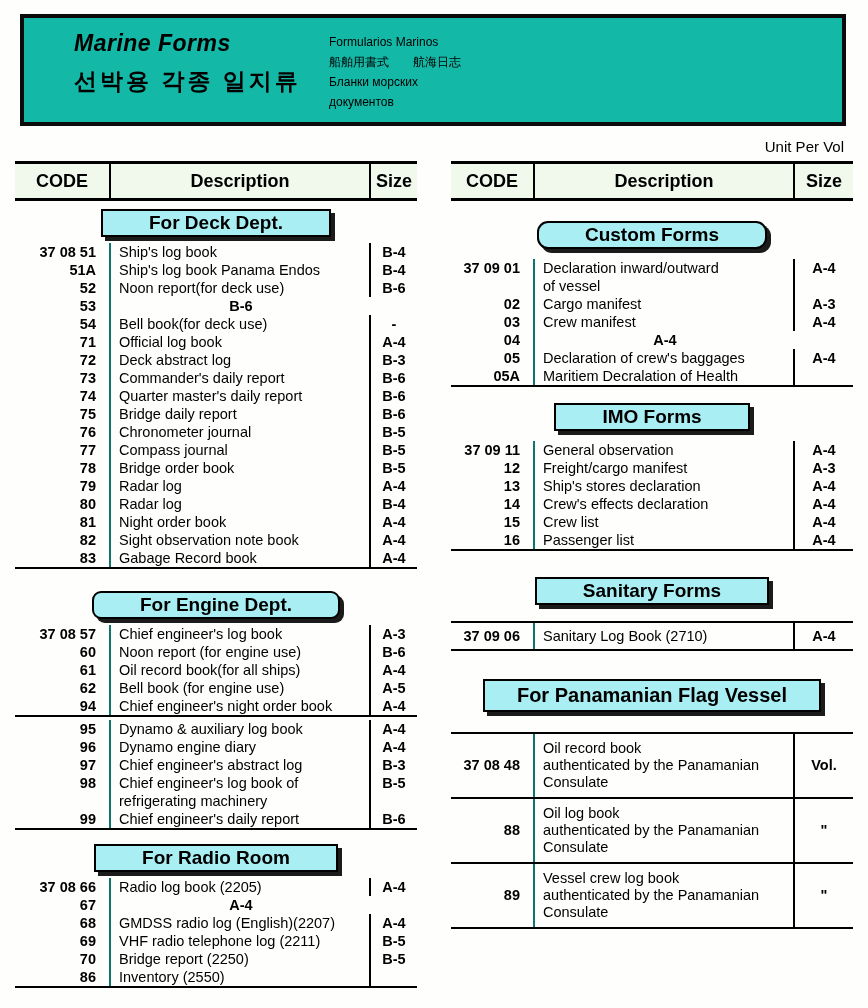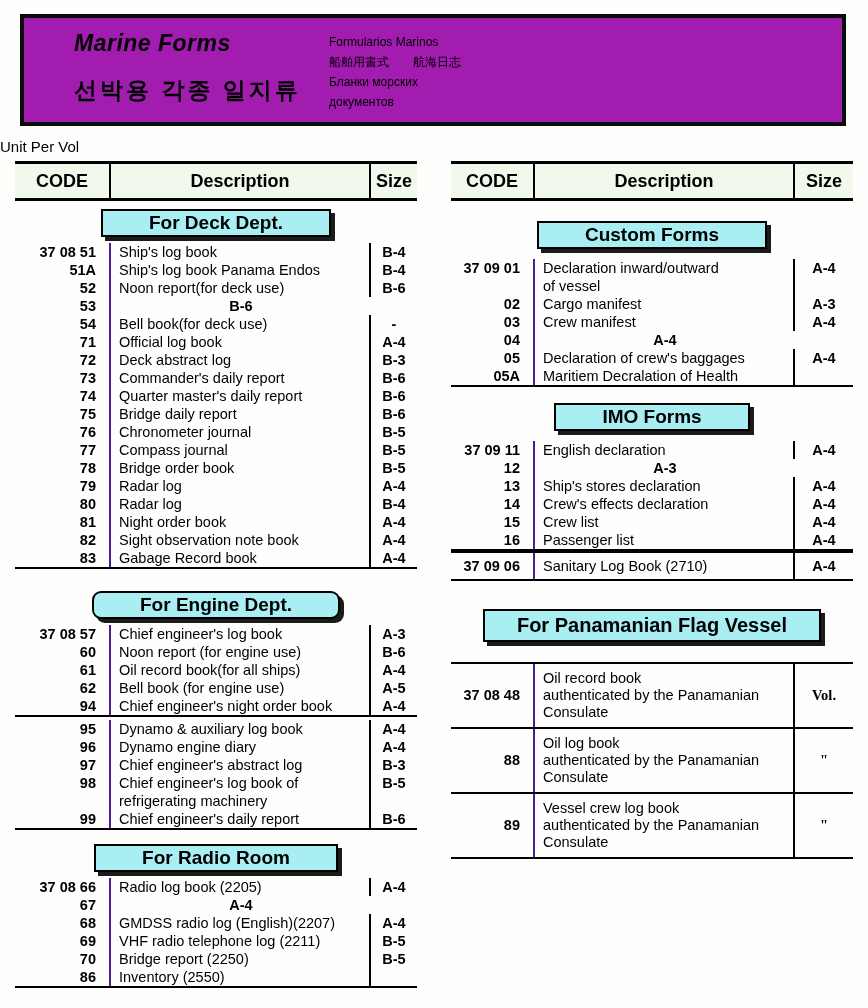--- a/index.html
+++ b/index.html
@@ -6,32 +6,32 @@
   html, body { margin: 0; padding: 0; }
   body {
     width: 868px; height: 1008px; overflow: hidden;
     background: #fefefc; color: #000;
     font-family: "Liberation Sans", sans-serif;
   }
   
   .banner {
     margin: 14px 22px 0 20px;
     border: 4px solid #0b0b0b;
-    background: #a21caf;
+    background: #14b8a6;
     height: 112px;
     display: flex;
     padding: 12px 10px 10px 50px;
   }
   .banner-left { width: 255px; }
   .banner-title { font-size: 23px; font-weight: bold; font-style: italic; letter-spacing: .5px; }
-  .banner-korean { font-size: 23px; font-weight: bold; margin-top: 18px; letter-spacing: 3px; white-space: nowrap; }
+  .banner-korean { font-size: 23px; font-weight: bold; margin-top: 9px; letter-spacing: 3px; white-space: nowrap; }
   .banner-right { font-size: 12px; line-height: 20px; padding-top: 2px; }
   .preline { white-space: pre-line; }
   
-  .unit-note { margin: 12px 24px 6px 0; font-size: 15px; }
+  .unit-note { text-align: right; margin: 12px 24px 6px 0; font-size: 15px; }
   
   .columns { display: flex; gap: 34px; padding: 0 15px; align-items: flex-start; }
   .col { flex: 1; --code-w: 96px; --size-w: 46px; }
   #col-right { --code-w: 84px; --size-w: 58px; }
   
   .thead {
     display: grid; grid-template-columns: var(--code-w) 1fr var(--size-w);
     background: #f1f8ec;
     border-top: 3px solid #000; border-bottom: 3px solid #000;
     height: 40px; font-weight: bold; font-size: 18px;
@@ -46,33 +46,33 @@
     font-weight: bold; font-size: 19px; text-align: center; white-space: nowrap;
   }
   
   .block { border-bottom: 2px solid #000; }
   .block:not(:last-child) { margin-bottom: 3px; }
   .block.top-border { border-top: 2px solid #000; }
   .row {
     display: grid; grid-template-columns: var(--code-w) 1fr var(--size-w);
     font-size: 14.5px; line-height: 18px;
   }
-  .cell.code { text-align: right; padding-right: 13px; font-weight: bold; border-right: 2px solid #4c1d95; }
+  .cell.code { text-align: right; padding-right: 13px; font-weight: bold; border-right: 2px solid #0f766e; }
   .cell.desc { padding-left: 8px; border-right: 2px solid #000; white-space: pre-line; }
   .cell.size { text-align: center; font-weight: bold; }
   .block.top-border .cell { padding-top: 4px; padding-bottom: 4px; }
   .block.row-borders .row:not(:last-child) { border-bottom: 2px solid #000; }
   .block.row-borders .cell { padding-top: 6px; padding-bottom: 6px; line-height: 17px; }
   .block.row-borders .cell.code, .block.row-borders .cell.size { display: flex; align-items: center; }
   .block.row-borders .cell.code { justify-content: flex-end; }
-  .block.row-borders .cell.size { justify-content: center; font-family: Liberation Serif, serif; }
+  .block.row-borders .cell.size { justify-content: center; }
   
   #left-sections .section:nth-child(2) .section-title { margin-top: 22px; border-radius: 9px; }
   #left-sections .section:nth-child(3) .section-title { margin-top: 14px; }
-  #right-sections .section:nth-child(1) .section-title { margin-top: 20px; margin-bottom: 10px; }
+  #right-sections .section:nth-child(1) .section-title { margin-top: 20px; margin-bottom: 10px; border-radius: 11px; }
   #right-sections .section:nth-child(2) .section-title { margin-top: 16px; margin-bottom: 10px; }
   #right-sections .section:nth-child(3) .section-title { margin-top: 26px; margin-bottom: 16px; }
   #right-sections .section:nth-child(4) .section-title { margin-top: 28px; margin-bottom: 20px; padding: 3px 32px; font-size: 20px; }
 </style>
 </head>
 <body>
 
 <div class="page">
 
   <div class="banner">
@@ -328,25 +328,26 @@
                 <div class="cell desc">Maritiem Decralation of Health</div>
                 <div class="cell size"></div>
               </div>
             </div>
           </div>
           <div class="section">
             <div class="section-title">IMO Forms</div>
             <div class="block">
               <div class="row">
                 <div class="cell code">37 09 11</div>
-                <div class="cell desc">English declaration</div>
+                <div class="cell desc">General observation</div>
                 <div class="cell size">A-4</div>
               </div>
               <div class="row">
                 <div class="cell code">12</div>
+                <div class="cell desc">Freight/cargo manifest</div>
                 <div class="cell size">A-3</div>
               </div>
               <div class="row">
                 <div class="cell code">13</div>
                 <div class="cell desc">Ship's stores declaration</div>
                 <div class="cell size">A-4</div>
               </div>
               <div class="row">
                 <div class="cell code">14</div>
                 <div class="cell desc">Crew's effects declaration</div>
@@ -358,20 +359,21 @@
                 <div class="cell size">A-4</div>
               </div>
               <div class="row">
                 <div class="cell code">16</div>
                 <div class="cell desc">Passenger list</div>
                 <div class="cell size">A-4</div>
               </div>
             </div>
           </div>
           <div class="section">
+            <div class="section-title">Sanitary Forms</div>
             <div class="block top-border">
               <div class="row">
                 <div class="cell code">37 09 06</div>
                 <div class="cell desc">Sanitary Log Book (2710)</div>
                 <div class="cell size">A-4</div>
               </div>
             </div>
           </div>
           <div class="section">
             <div class="section-title">For Panamanian Flag Vessel</div>

